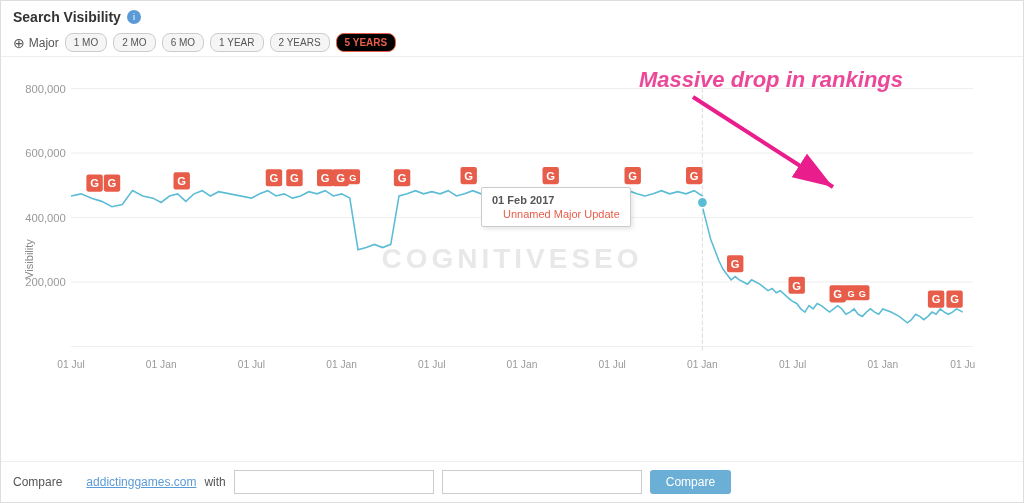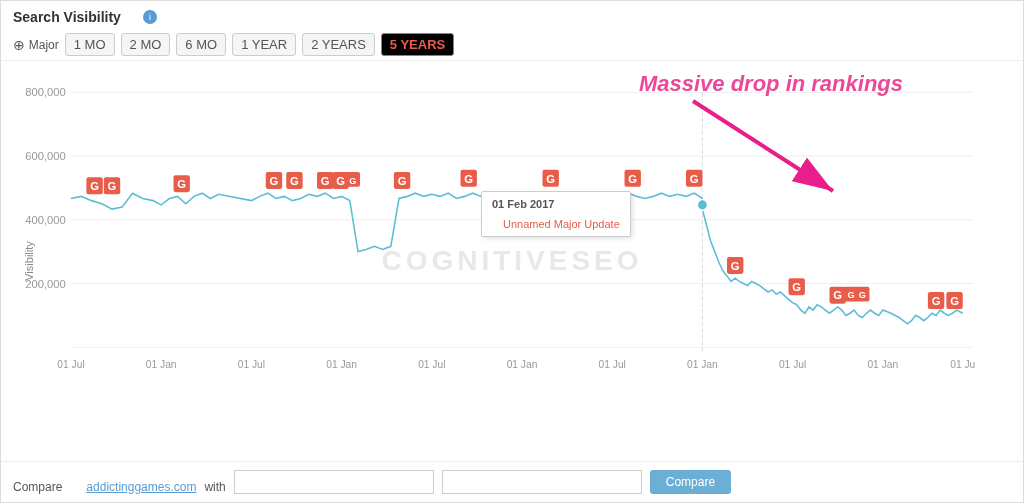--- a/index.html
+++ b/index.html
@@ -1,27 +1,27 @@
 <!DOCTYPE html>
 <html><head>
   <meta charset="utf-8">
   <style>
     * { box-sizing: border-box; margin: 0; padding: 0; }
     body { font-family: Arial, sans-serif; background: #fff; width: 1024px; height: 503px; overflow: hidden; }
 
     .container { width: 1024px; height: 503px; background: #fff; display: flex; flex-direction: column; border: 1px solid #ddd; }
 
-    .header { padding: 8px 12px 4px; display: flex; align-items: center; gap: 22px; }
+    .header { padding: 8px 12px 4px; display: flex; align-items: center; gap: 6px; }
     .header-title { font-size: 14px; font-weight: bold; color: #333; }
     .info-icon { width: 14px; height: 14px; border-radius: 50%; background: #5b9bd5; color: #fff; font-size: 9px; display: inline-flex; align-items: center; justify-content: center; cursor: pointer; }
 
     .toolbar { padding: 4px 12px; display: flex; align-items: center; gap: 6px; border-bottom: 1px solid #eee; }
     .zoom-label { display: flex; align-items: center; gap: 4px; color: #555; font-size: 12px; }
     .zoom-icon { color: #555; font-size: 14px; }
-    .time-btn { padding: 3px 8px; border: 1px solid #ccc; background: #f5f5f5; color: #555; font-size: 13px; cursor: pointer; border-radius: 3px; }
+    .time-btn { padding: 3px 8px; border: 1px solid #ccc; background: #f5f5f5; color: #555; font-size: 10px; cursor: pointer; border-radius: 8px; }
     .time-btn.active { border-color: #e85d4a; color: #e85d4a; background: #000000; font-weight: bold; }
 
     .chart-area { flex: 1; position: relative; padding: 10px 50px 50px 70px; overflow: hidden; }
 
     .annotation-text {
       position: absolute;
       top: 10px;
       right: 120px;
       font-size: 22px;
       font-weight: bold;
@@ -57,34 +57,34 @@
       border: 1px solid #ccc;
       padding: 6px 10px;
       font-size: 11px;
       color: #333;
       border-radius: 2px;
       box-shadow: 2px 2px 4px rgba(0,0,0,0.1);
       top: 130px;
       left: 480px;
       z-index: 10;
     }
-    .tooltip-box .tooltip-date { font-weight: bold; color: #555; margin-bottom: 8px; }
+    .tooltip-box .tooltip-date { font-weight: bold; color: #555; margin-bottom: 2px; }
     .tooltip-box .tooltip-label { color: #e85d4a; padding-left: 11px; }
 
     .y-axis-label {
       position: absolute;
       left: 8px;
       top: 50%;
       transform: translateY(-50%) rotate(-90deg);
       font-size: 11px;
       color: #888;
       white-space: nowrap;
     }
 
-    .footer { padding: 8px 12px; border-top: 1px solid #eee; display: flex; align-items: flex-end; gap: 8px; font-size: 12px; color: #555; }
+    .footer { padding: 8px 12px; border-top: 1px solid #eee; display: flex; align-items: center; gap: 8px; font-size: 12px; color: #555; }
     .footer-link { color: #5b9bd5; text-decoration: underline; cursor: pointer; margin-left: 16px; }
     .compare-input { border: 1px solid #ccc; padding: 4px 8px; font-size: 12px; width: 200px; }
     .compare-btn { padding: 5px 16px; background: #6baed6; color: #fff; border: none; border-radius: 3px; cursor: pointer; font-size: 12px; }
 
     svg.chart-svg { width: 100%; height: 100%; overflow: visible; }
   </style>
 </head>
 <body>
 
 <div class="container">

